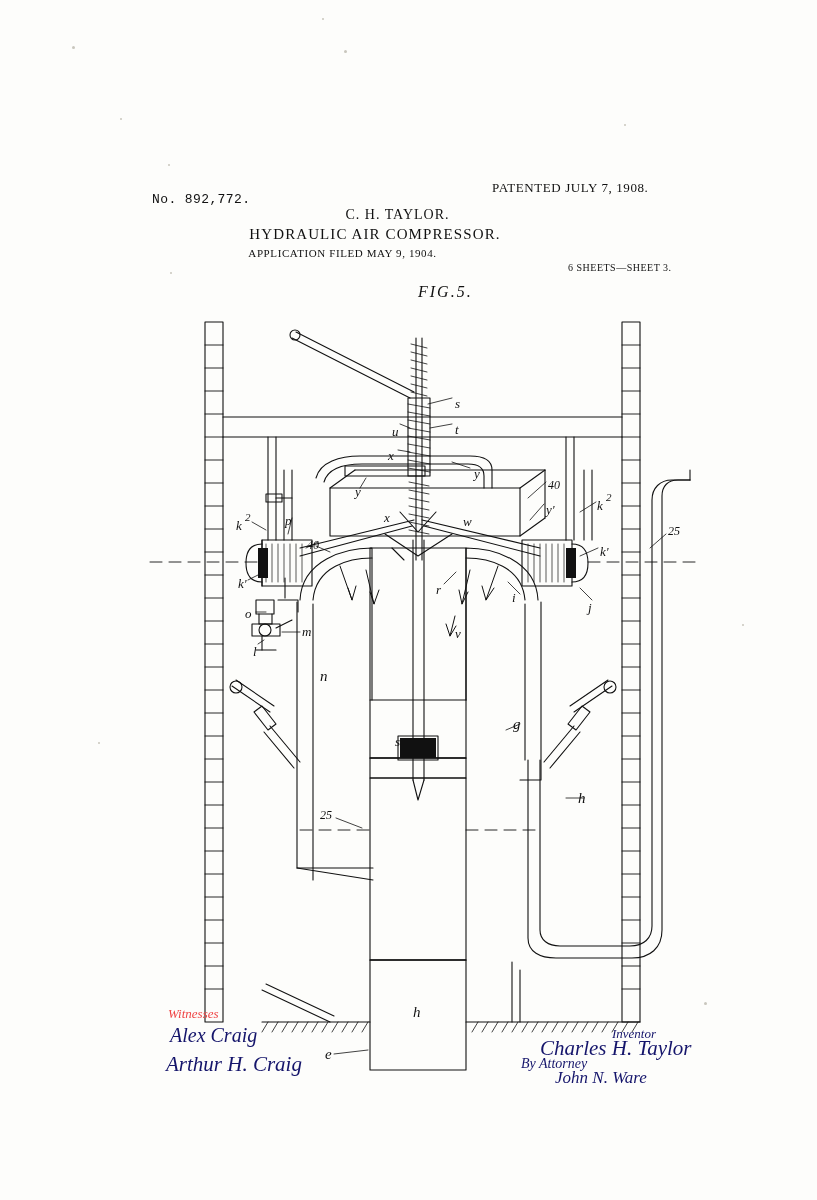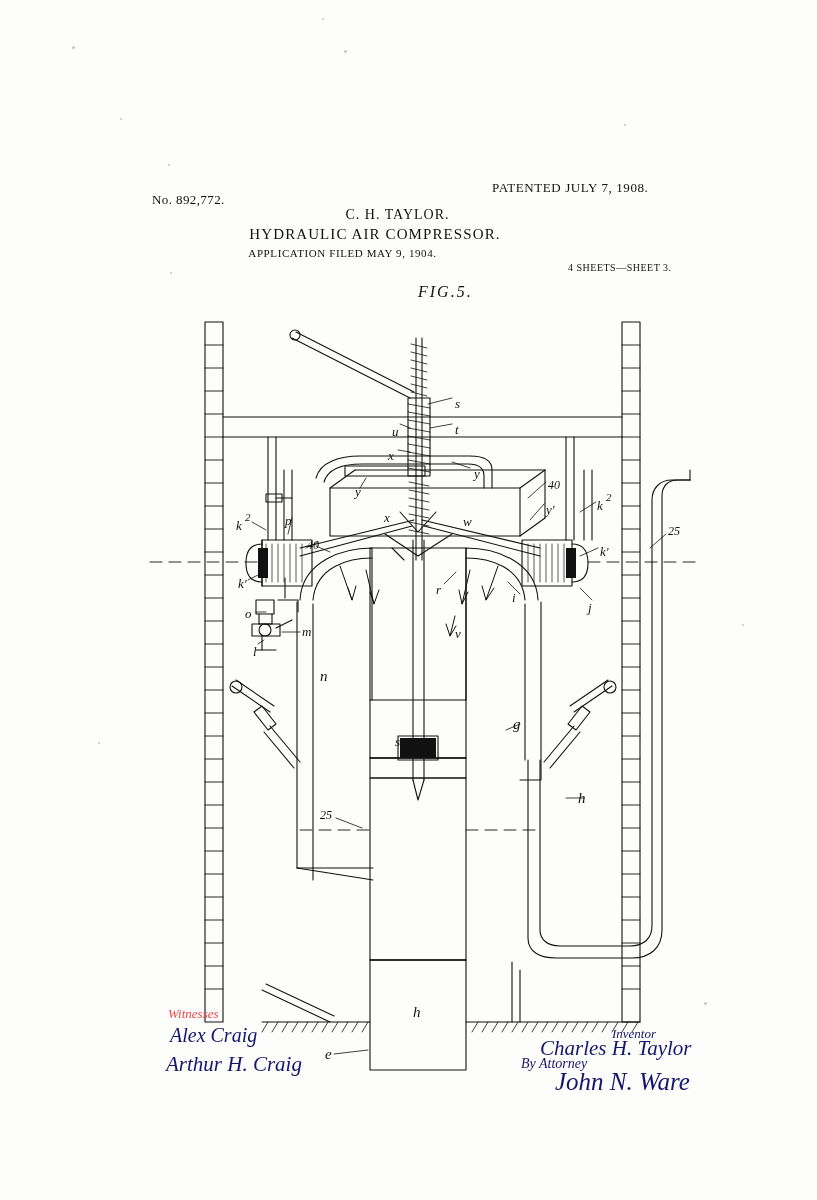--- a/index.html
+++ b/index.html
@@ -20,21 +20,21 @@
     inset: 0;
     background: #fdfdfb;
   }
   
   .hdr-patno {
     position: absolute;
     left: 152px;
     top: 192px;
     font-size: 13px;
     letter-spacing: 0.4px;
-    font-family: Liberation Serif, serif;
+    font-family: Liberation Mono, monospace;
   }
   .hdr-patented {
     position: absolute;
     left: 492px;
     top: 180px;
     font-size: 13px;
     letter-spacing: 0.6px;
   }
   .hdr-inventor {
     position: absolute;
@@ -105,39 +105,39 @@
     font-style: italic;
     color: #15156b;
     white-space: nowrap;
   }
   .witness-head { left: 168px; top: 1006px; font-size: 13px; color:#ef4444; font-style: italic; }
   .w1 { left: 170px; top: 1024px; font-size: 20px; }
   .w2 { left: 166px; top: 1052px; font-size: 21px; }
   .inv-head { left: 612px; top: 1026px; font-size: 13px; color:#15156b; font-style: italic;}
   .inv-name { left: 540px; top: 1036px; font-size: 21px; }
   .atty-label { left: 521px; top: 1056px; font-size: 14px; color:#15156b; font-style: italic;}
-  .atty-name { left: 555px; top: 1068px; font-size: 25px; }
+  .atty-name { left: 555px; top: 1068px; font-size: 17px; }
   
   .speck {
     position: absolute;
     background: #c9c6bd;
     border-radius: 50%;
   }
 </style>
 </head>
 <body>
 
 <div class="page">
 
   <div class="hdr-patno">No. 892,772.</div>
   <div class="hdr-patented">PATENTED JULY 7, 1908.</div>
   <div class="hdr-inventor">C. H. TAYLOR.</div>
   <div class="hdr-title">HYDRAULIC AIR COMPRESSOR.</div>
   <div class="hdr-application">APPLICATION FILED MAY 9, 1904.</div>
-  <div class="hdr-sheets">4 SHEETS—SHEET 3.</div>
+  <div class="hdr-sheets">6 SHEETS—SHEET 3.</div>
   <div class="fig-label">FIG.5.</div>
 
   <svg class="drawing" viewBox="0 0 817 1200" width="817" height="1200" xmlns="http://www.w3.org/2000/svg">
     <g fill="none" stroke="#111" stroke-width="1.1" stroke-linecap="round" stroke-linejoin="round">
 
       <rect x="205" y="322" width="18" height="700"></rect>
       <g stroke-width="0.9">
         <line x1="205" y1="345" x2="223" y2="345"></line>
         <line x1="205" y1="368" x2="223" y2="368"></line>
         <line x1="205" y1="391" x2="223" y2="391"></line>

